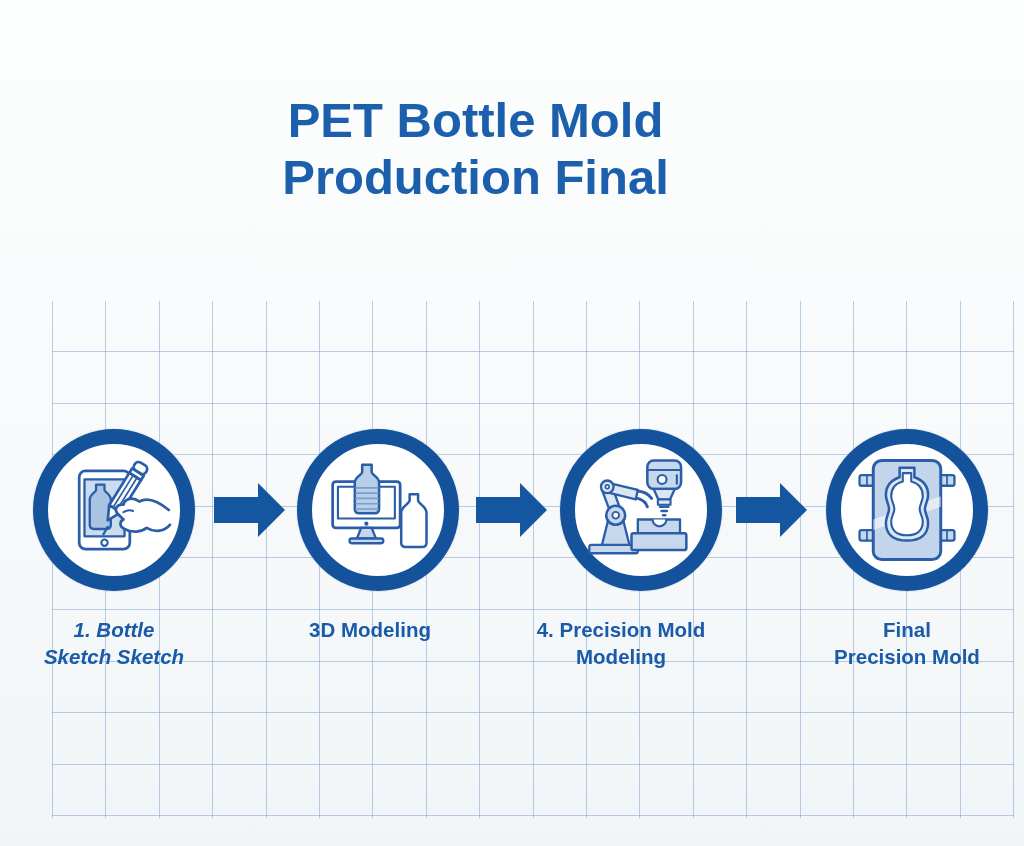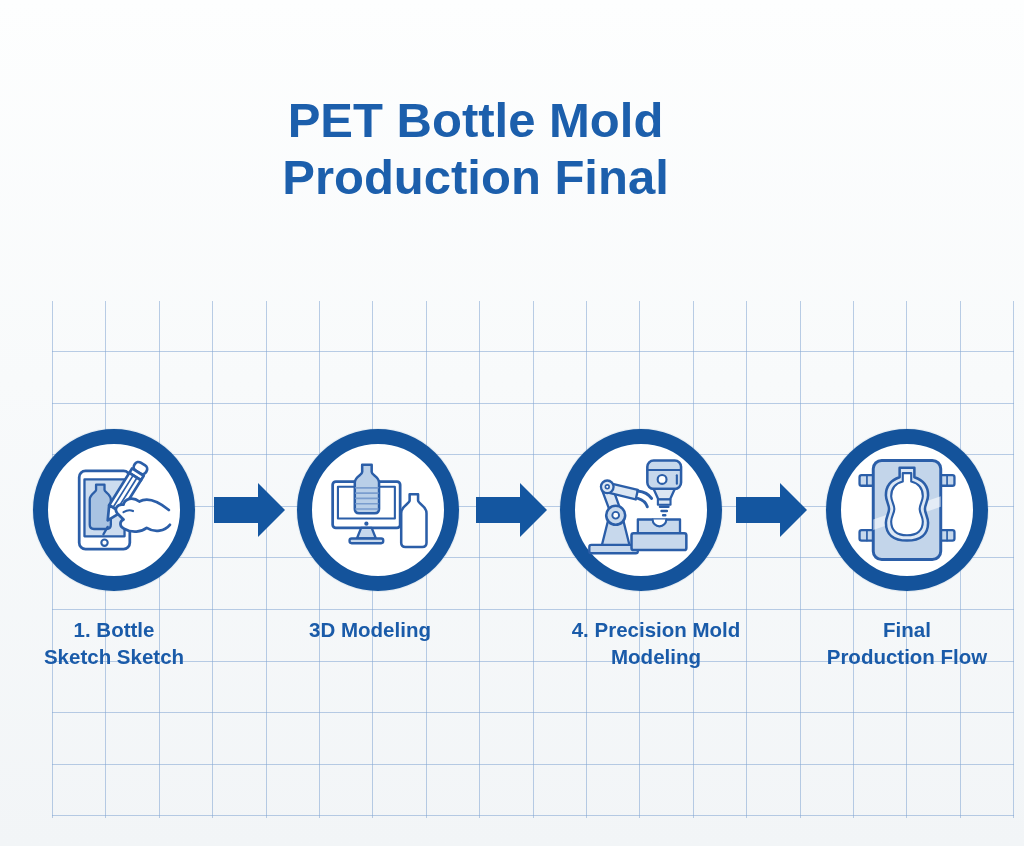--- a/index.html
+++ b/index.html
@@ -32,21 +32,21 @@
   .c1{left:33px;} .c2{left:297px;} .c3{left:560px;} .c4{left:826px;}
   .flow-arrow{position:absolute;top:483px;width:71px;height:54px;}
   .flow-arrow .shaft{position:absolute;left:0;top:14px;width:45px;height:26px;background:#1456a0;}
   .flow-arrow .head{position:absolute;left:44px;top:0;width:0;height:0;
     border-top:27px solid transparent;border-bottom:27px solid transparent;border-left:27px solid #1456a0;}
   .a1{left:214px;} .a2{left:476px;} .a3{left:736px;}
   .step-label{
     position:absolute;top:617px;width:220px;text-align:center;
     color:#1a5ba9;font-weight:bold;font-size:20.5px;line-height:26.5px;
   }
-  .l1{left:4px;} .l2{left:260px;} .l3{left:546px;} .l4{left:797px;}
+  .l1{left:4px;font-style:italic;} .l2{left:260px;} .l3{left:511px;} .l4{left:797px;}
 </style>
 </head>
 <body>
 
 <div class="canvas">
 
   <div class="grid-layer"></div>
 
   <div class="title">
     <div>PET Bottle Mold</div>
@@ -152,16 +152,16 @@
   </div>
   <div class="step-label l2">
     <div>3D Modeling</div>
   </div>
   <div class="step-label l3">
     <div>4. Precision Mold</div>
     <div>Modeling</div>
   </div>
   <div class="step-label l4">
     <div>Final</div>
-    <div>Production Flow</div>
+    <div>Precision Mold</div>
   </div>
 
 </div>
 
 </body></html>

